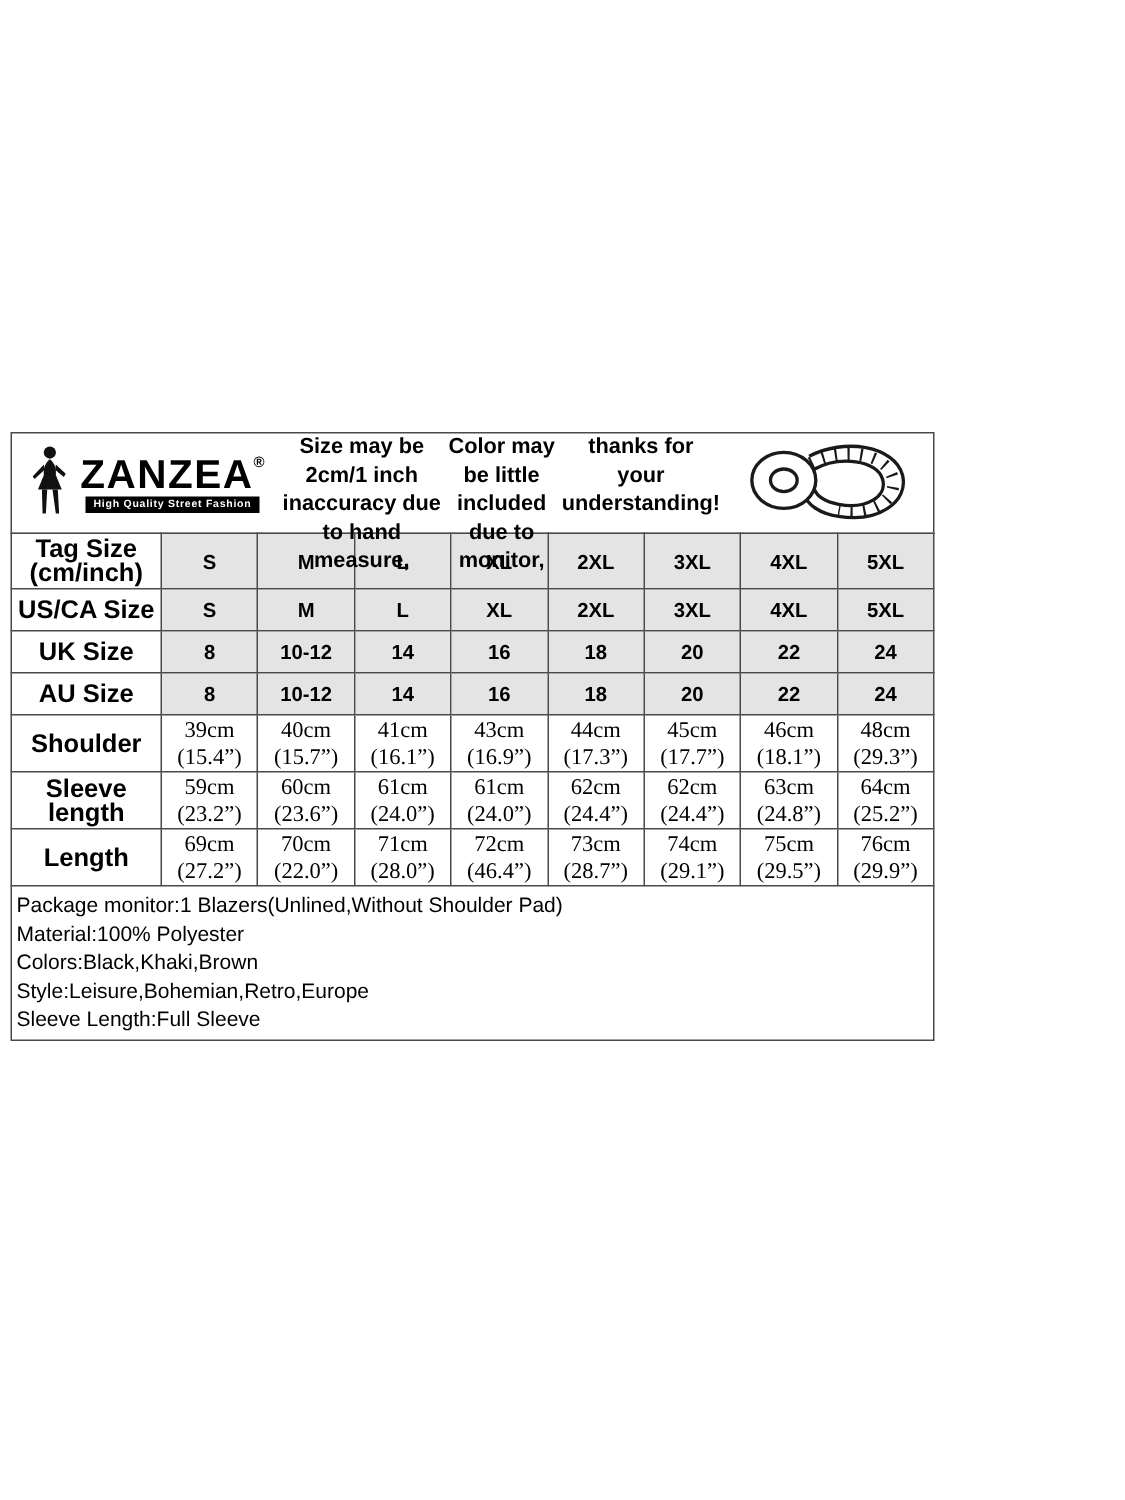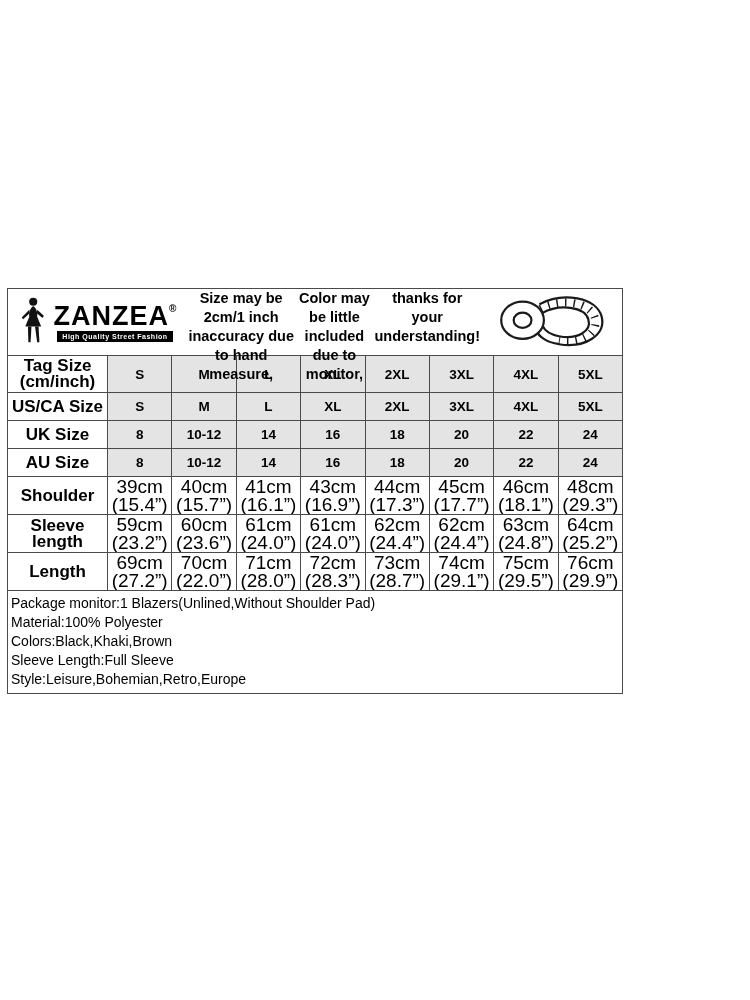--- a/index.html
+++ b/index.html
@@ -41,22 +41,22 @@
     text-align:center; vertical-align:middle; overflow:hidden;
   }
   .size-table th.lbl {
     font-size:17px; font-weight:bold; white-space:pre-line; line-height:16px;
     background:#fff; padding:2px 1px;
   }
   .size-table td.size {
     background:var(--size-bg,#e4e4e4); font-weight:bold; font-size:13.5px; height:28px;
   }
   .size-table td.measure {
-    background:#fff; white-space:pre-line; font-size:19px; line-height:18px;
-    height:38px; font-weight:normal;
+    background:#fff; white-space:pre-line; font-size:15px; line-height:18px;
+    height:38px; font-weight:normal;font-family:Liberation Serif, serif;
   }
 
   
   .details {
     border:1px solid var(--border-c,#4a4a4a); margin-top:-1px;
     padding:3px 3px 4px 3px; background:#fff;
   }
   .detail-line { font-size:14px; line-height:19px; text-align:left; }
 </style>
 </head>
@@ -204,34 +204,34 @@
         </tr>
         <tr>
           <th class="lbl">Length</th>
           <td class="measure">69cm
 (27.2”)</td>
           <td class="measure">70cm
 (22.0”)</td>
           <td class="measure">71cm
 (28.0”)</td>
           <td class="measure">72cm
-(28.3”)</td>
+(46.4”)</td>
           <td class="measure">73cm
 (28.7”)</td>
           <td class="measure">74cm
 (29.1”)</td>
           <td class="measure">75cm
 (29.5”)</td>
           <td class="measure">76cm
 (29.9”)</td>
         </tr>
       </tbody>
   </table>
 
   <div class="details" id="details">
       <div class="detail-line">Package monitor:1 Blazers(Unlined,Without Shoulder Pad)</div>
       <div class="detail-line">Material:100% Polyester</div>
       <div class="detail-line">Colors:Black,Khaki,Brown</div>
+      <div class="detail-line">Style:Leisure,Bohemian,Retro,Europe</div>
       <div class="detail-line">Sleeve Length:Full Sleeve</div>
-      <div class="detail-line">Style:Leisure,Bohemian,Retro,Europe</div>
     </div>
 
 </div>
 
 </body></html>

